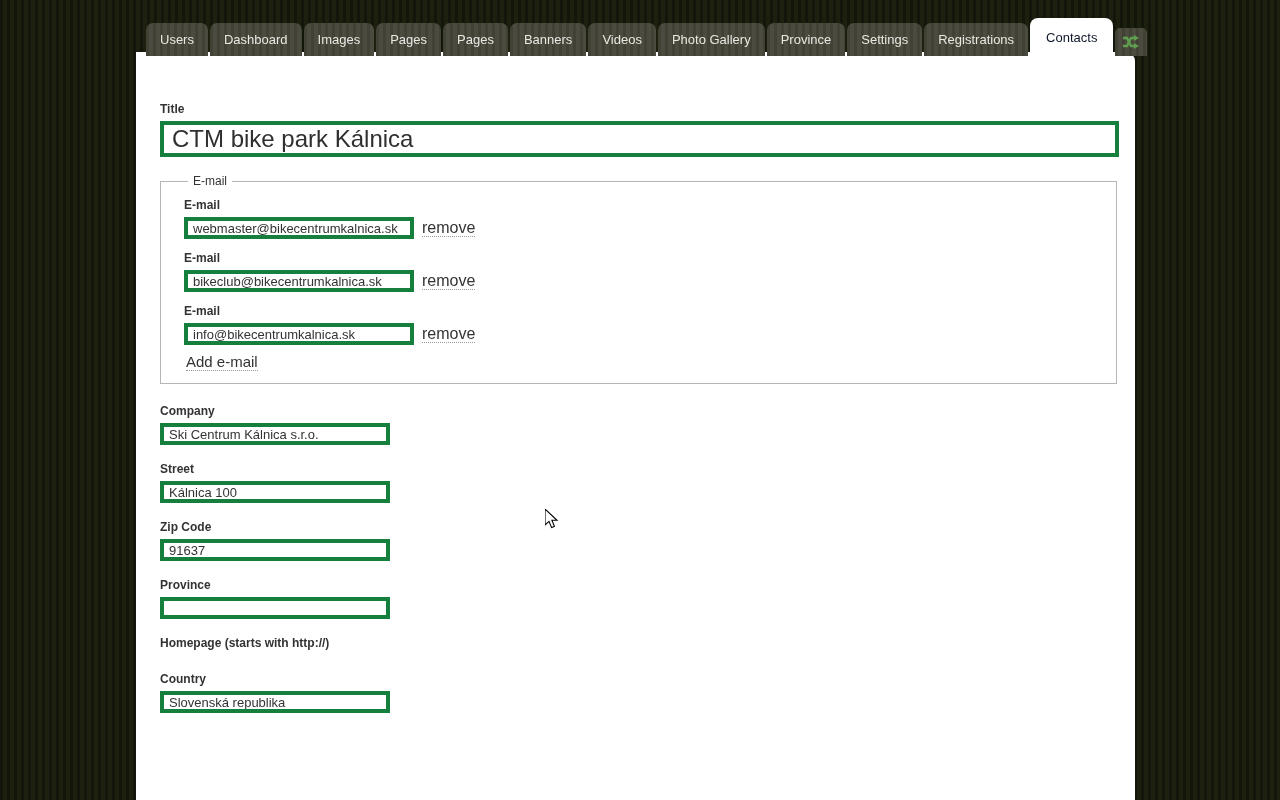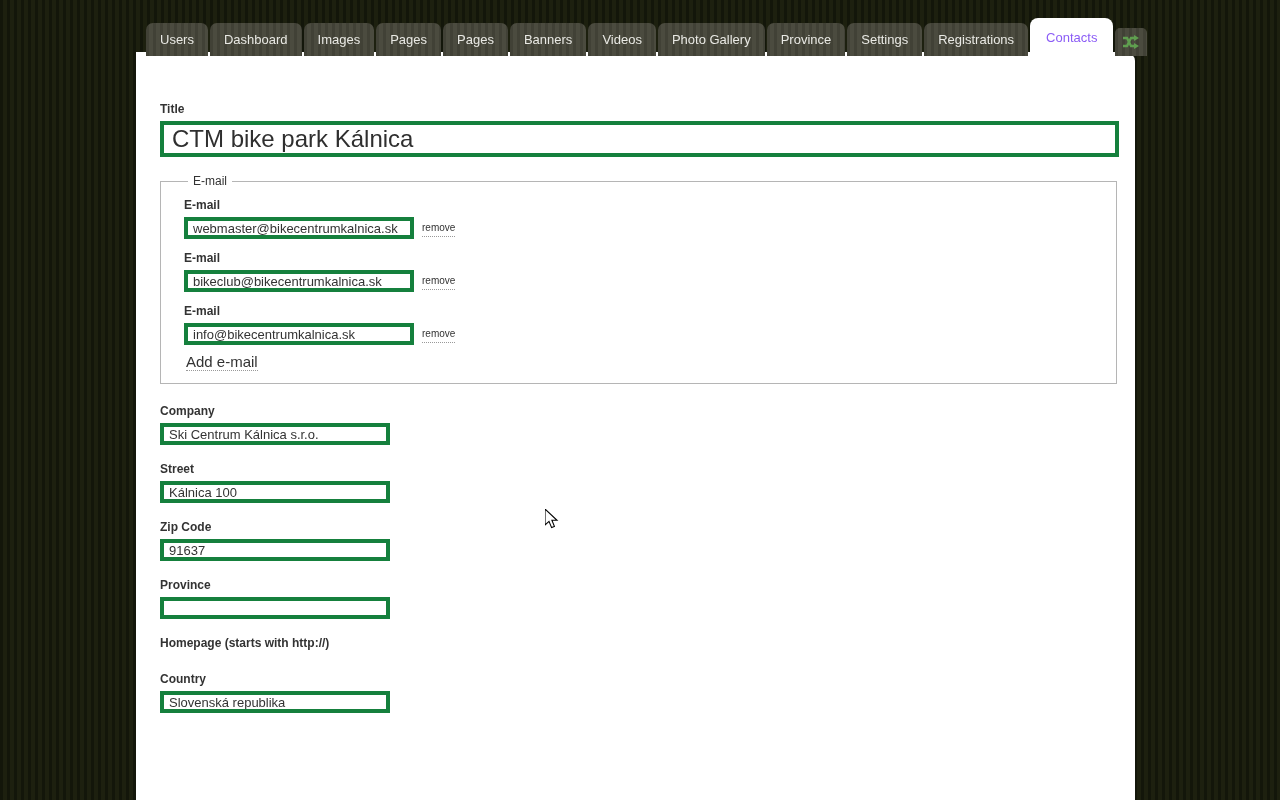--- a/index.html
+++ b/index.html
@@ -47,21 +47,21 @@
       #4b4b3f 3px, #4b4b3f 7px
     );
     white-space: nowrap;
     cursor: pointer;
     user-select: none;
   }
   .tab.active {
     height: 38px;
     background: #ffffff;
     background-image: none;
-    color: #8b5cf6;
+    color: #0f172a;
     border-radius: 8px 8px 0 0;
     margin-right: 2px;
     padding: 0 16px;
     font-size: 13px;
   }
   .tab.iconTab {
     padding: 0 7px;
     height: 28px;
     align-self: flex-end;
     margin-bottom: 0;
@@ -131,21 +131,21 @@
     color: #333;
     padding: 0 5px;
     margin-left: 4px;
   }
   .emailrow { margin-bottom: 12px; }
   .emailrow:last-of-type { margin-bottom: 2px; }
   .emailline { display: flex; align-items: center; }
   .emailline input.txt { width: 230px; }
 
   a.dotted {
-    font-size: 10px;
+    font-size: 16px;
     color: #333;
     text-decoration: none;
     border-bottom: 1px dotted #999;
     margin-left: 8px;
     cursor: pointer;
     line-height: 16px;
   }
   a.addlink {
     display: inline-block;
     font-size: 15px;

